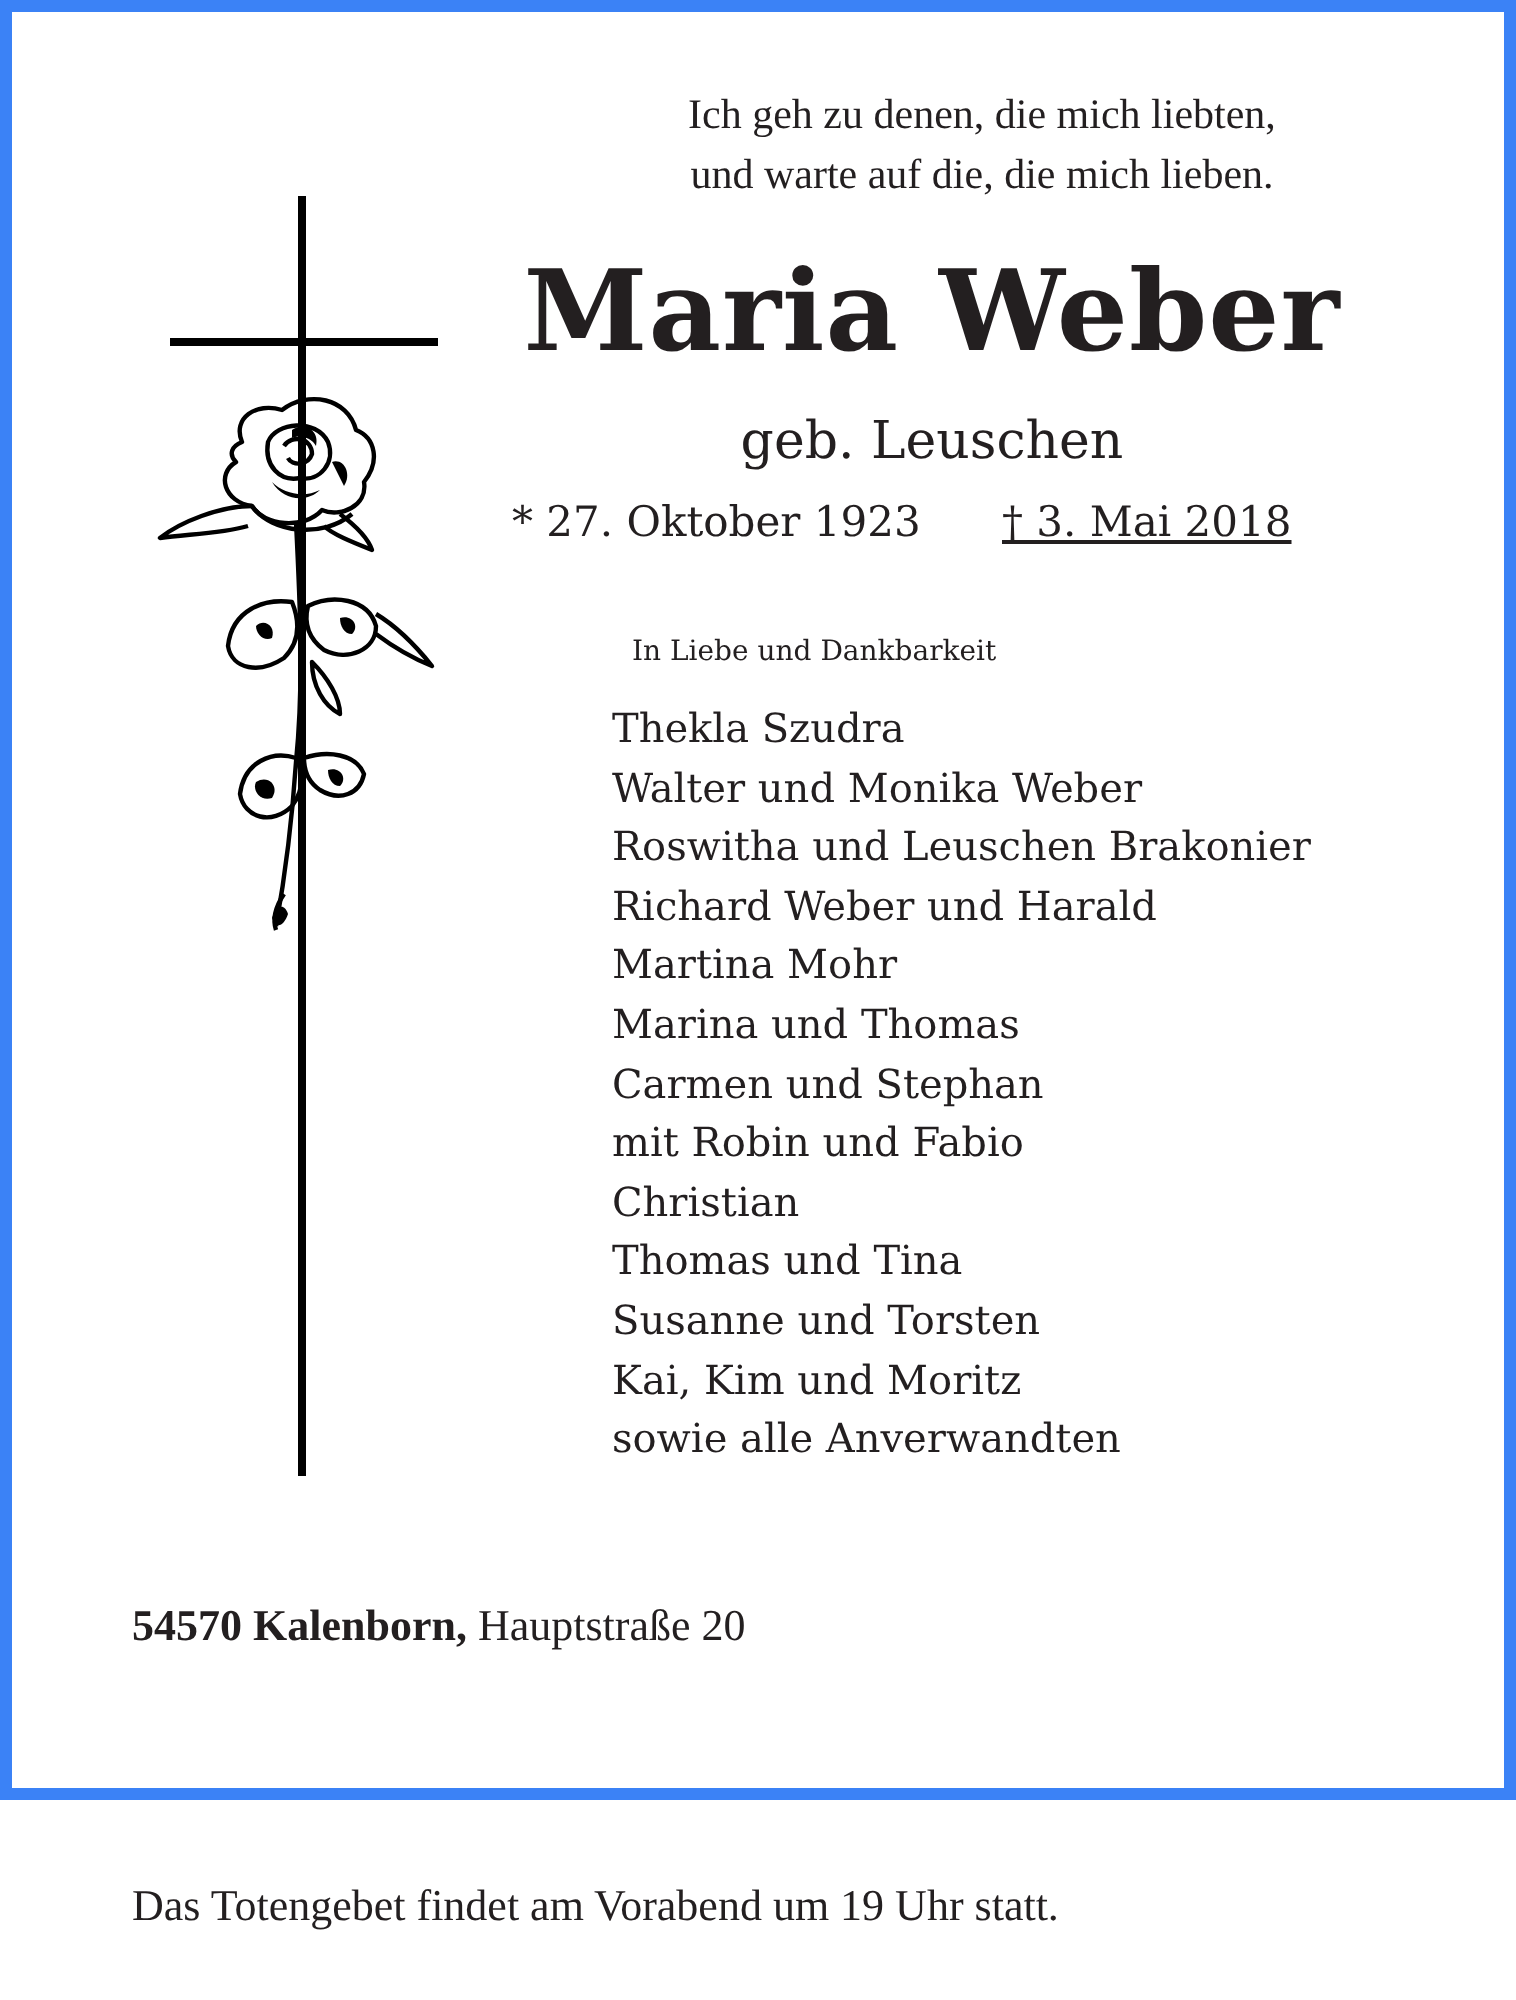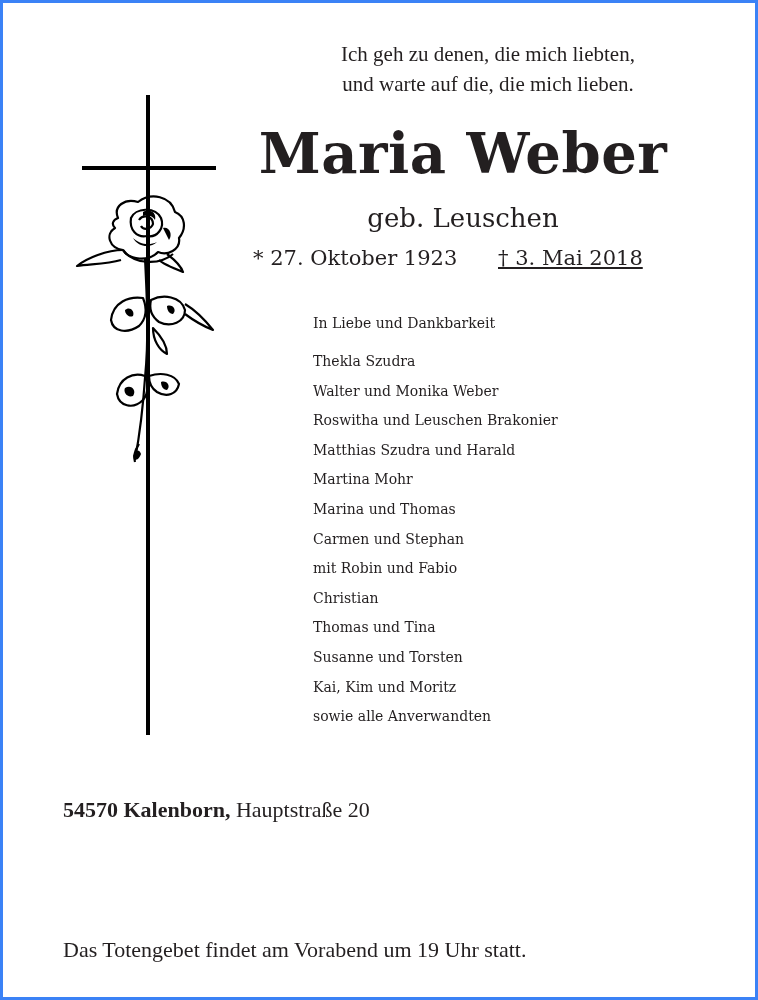--- a/index.html
+++ b/index.html
@@ -1,19 +1,19 @@
 <!DOCTYPE html>
 <html><head>
   <meta charset="utf-8">
   <style>
     html, body { margin: 0; padding: 0; background: #ffffff; }
     body { width: 758px; height: 1000px; position: relative; overflow: hidden; }
     .frame {
-      position: absolute; left: 0; top: 0; width: 758px; height: 1000px;
-      box-sizing: border-box; border: 3px solid #3b82f6; background: #ffffff;
+      position: absolute; left: 0; top: 0; width: 758px; height: 900px;
+      box-sizing: border-box; border: 6px solid #3b82f6; background: #ffffff;
     }
     .serif { font-family: "DejaVu Serif", "Liberation Serif", serif; color: #231f20; }
     .cond { font-family: "Liberation Serif", "DejaVu Serif", serif; color: #231f20; }
     .motto {
       position: absolute; left: 240px; width: 490px; top: 36px;
       text-align: center; font-size: 21px; line-height: 30px;
     }
     .name {
       position: absolute; left: 230px; width: 460px; top: 118px;
       text-align: center; font-size: 56px; line-height: 64px; font-weight: bold;
@@ -25,21 +25,21 @@
     }
     .dates {
       position: absolute; left: 250px; width: 430px; top: 240px;
       font-size: 21px; line-height: 30px; white-space: nowrap;
     }
     .dates .death { margin-left: 34px; text-decoration: underline; }
     .intro {
       position: absolute; left: 310px; top: 305px; font-size: 14px; line-height: 30px;
     }
     .mourners {
-      position: absolute; left: 310px; top: 344px; font-size: 14px; line-height: 29.6px;
+      position: absolute; left: 300px; top: 344px; font-size: 20px; line-height: 29.6px;
     }
     .mourners div { white-space: nowrap; }
     .address {
       position: absolute; left: 60px; top: 792px; font-size: 22px; line-height: 30px; white-space: nowrap;
     }
     .address b { font-weight: bold; }
     .service {
       position: absolute; left: 60px; top: 836px; width: 642px;
       font-size: 22px; line-height: 30px; text-align: justify;
     }
@@ -109,21 +109,21 @@
     <span>* 27. Oktober 1923</span>
     <span class="death">† 3. Mai 2018</span>
   </div>
 
   <div class="intro serif">In Liebe und Dankbarkeit</div>
 
   <div class="mourners serif">
     <div>Thekla Szudra</div>
     <div>Walter und Monika Weber</div>
     <div>Roswitha und Leuschen Brakonier</div>
-    <div>Matthias Szudra und Harald</div>
+    <div>Richard Weber und Harald</div>
     <div>Martina Mohr</div>
     <div>Marina und Thomas</div>
     <div>Carmen und Stephan</div>
     <div>mit Robin und Fabio</div>
     <div>Christian</div>
     <div>Thomas und Tina</div>
     <div>Susanne und Torsten</div>
     <div>Kai, Kim und Moritz</div>
     <div>sowie alle Anverwandten</div>
   </div>

